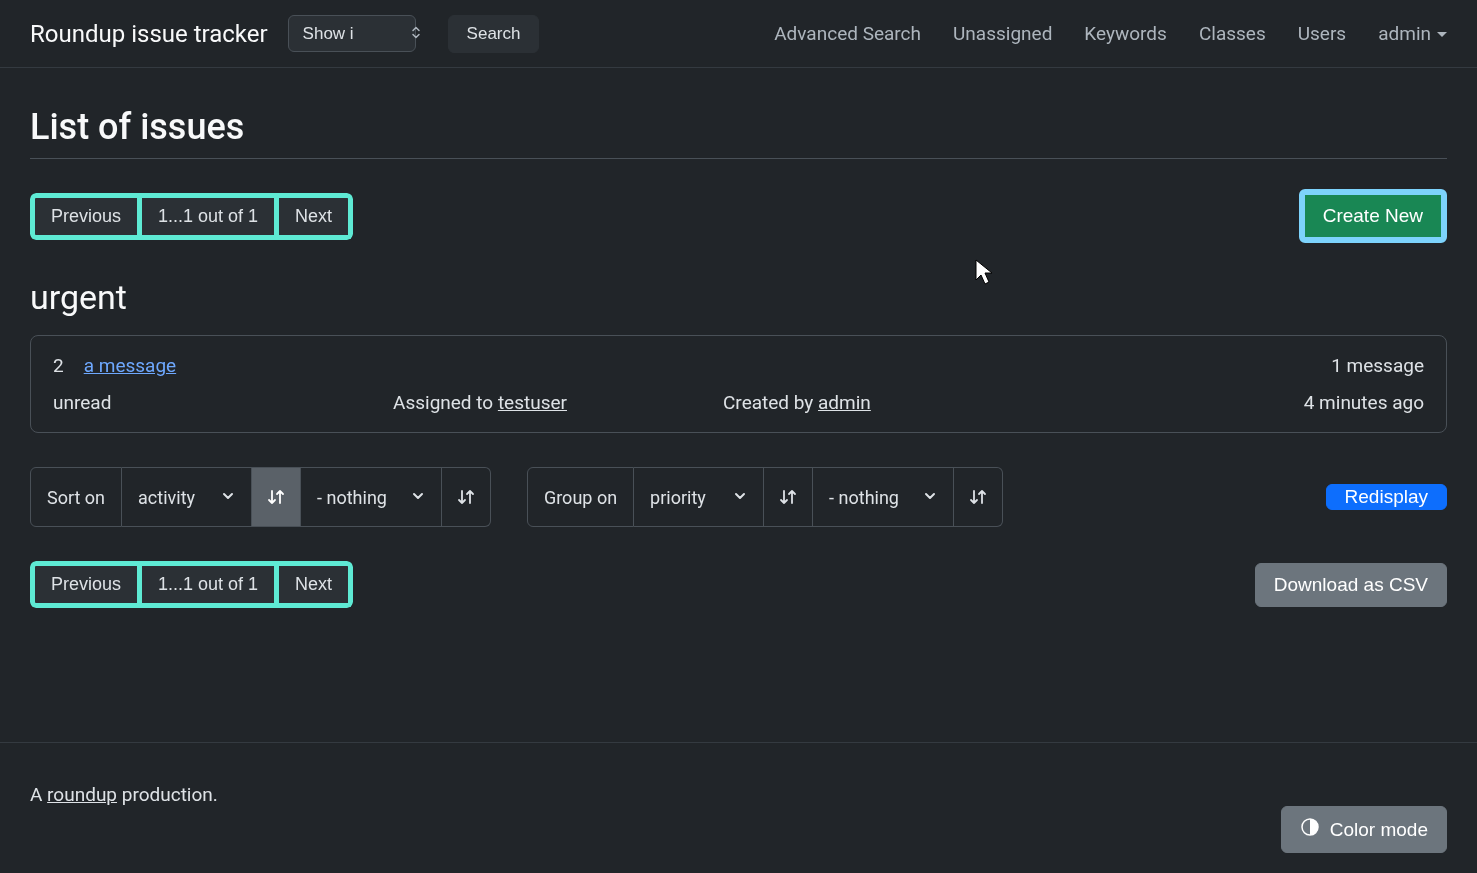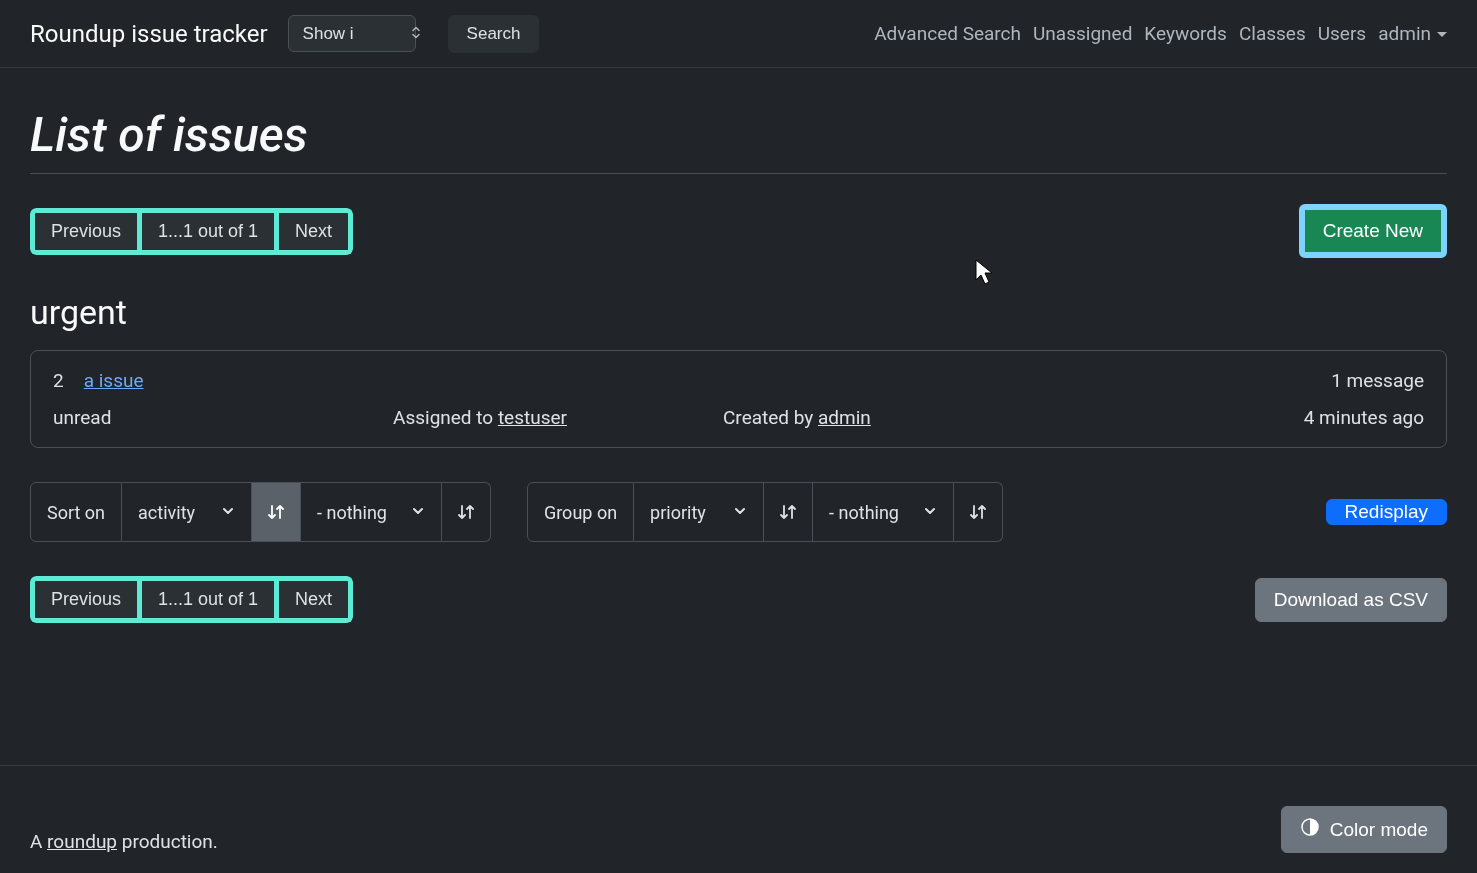--- a/index.html
+++ b/index.html
@@ -62,21 +62,21 @@
       border: 1px solid #2b3035;
       color: #dee2e6;
       border-radius: 6px;
       padding: 8px 18px;
       font-size: 17px;
       cursor: pointer;
       margin-right: 24px;
     }
     .nav-links {
       display: flex;
-      gap: 12px;
+      gap: 32px;
       margin-left: auto;
       align-items: center;
     }
     .nav-link {
       color: #adb5bd;
       font-size: 19px;
       cursor: pointer;
       text-decoration: none;
     }
     .nav-link.dropdown::after {
@@ -86,25 +86,24 @@
       vertical-align: 3px;
       border-top: 5px solid;
       border-right: 5px solid transparent;
       border-left: 5px solid transparent;
     }
     
     .main {
       padding: 20px 30px 40px 30px;
     }
     .page-title {
-      font-size: 48px;
+      font-size: 36px;
       font-weight: 500;
       color: #f8f9fa;
       margin: 18px 0 10px 0;
-      font-style: italic;
     }
     .hr {
       border: none;
       border-top: 1px solid #495057;
       margin-bottom: 30px;
     }
     .topbar {
       display: flex;
       align-items: center;
       margin-bottom: 34px;
@@ -273,22 +272,23 @@
     }
     
     .footer {
       position: absolute;
       bottom: 0;
       left: 0;
       right: 0;
       border-top: 1px solid #343a40;
       padding: 40px 30px 20px 30px;
       display: flex;
-      align-items: flex-end;
-      font-size: 19px;
+      align-items: flex-start;
+      font-size: 19px;
+      flex-direction: column;
     }
     .footer .underline {
       text-decoration: underline;
     }
     .color-mode {
       margin-left: auto;
       display: flex;
       align-items: center;
       gap: 10px;
     }
@@ -341,21 +341,21 @@
       <button class="bg-btn">Next</button>
     </div>
     <button class="btn-success">Create New</button>
   </div>
 
   <h2 class="group-heading">urgent</h2>
 
   <div class="issue-card">
     <div class="issue-row1">
       <span class="issue-id">2</span>
-      <a class="issue-title">a issue</a>
+      <a class="issue-title">a message</a>
       <span class="issue-msgcount">1 message</span>
     </div>
     <div class="issue-row2">
       <span class="issue-status">unread</span>
       <span class="issue-assigned">
         <span>Assigned to </span><a class="underline">testuser</a>
       </span>
       <span class="issue-created">
         <span>Created by </span><a class="underline">admin</a>
       </span>

